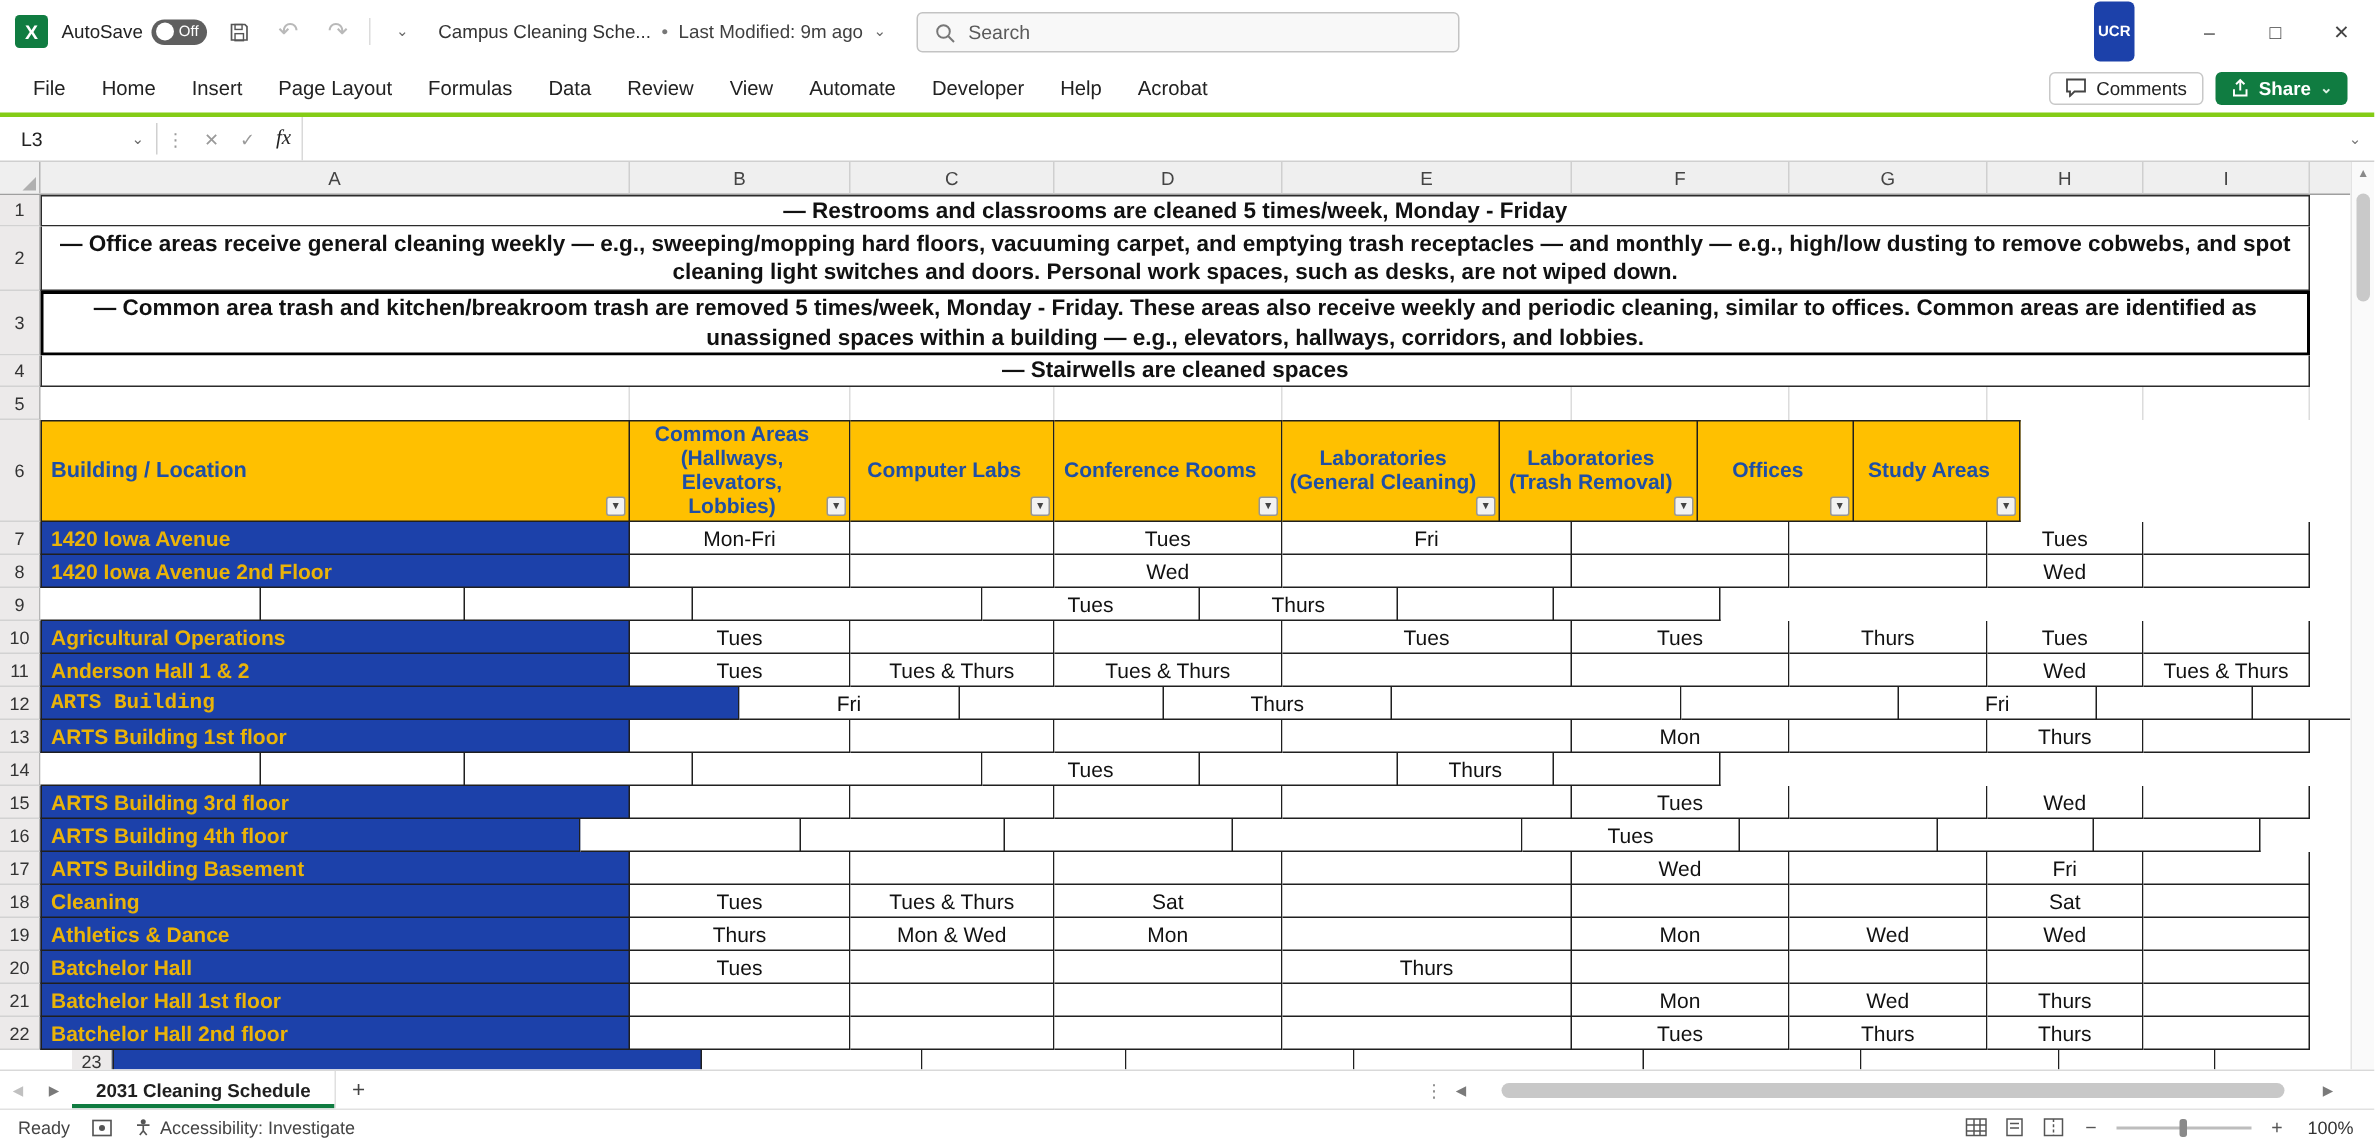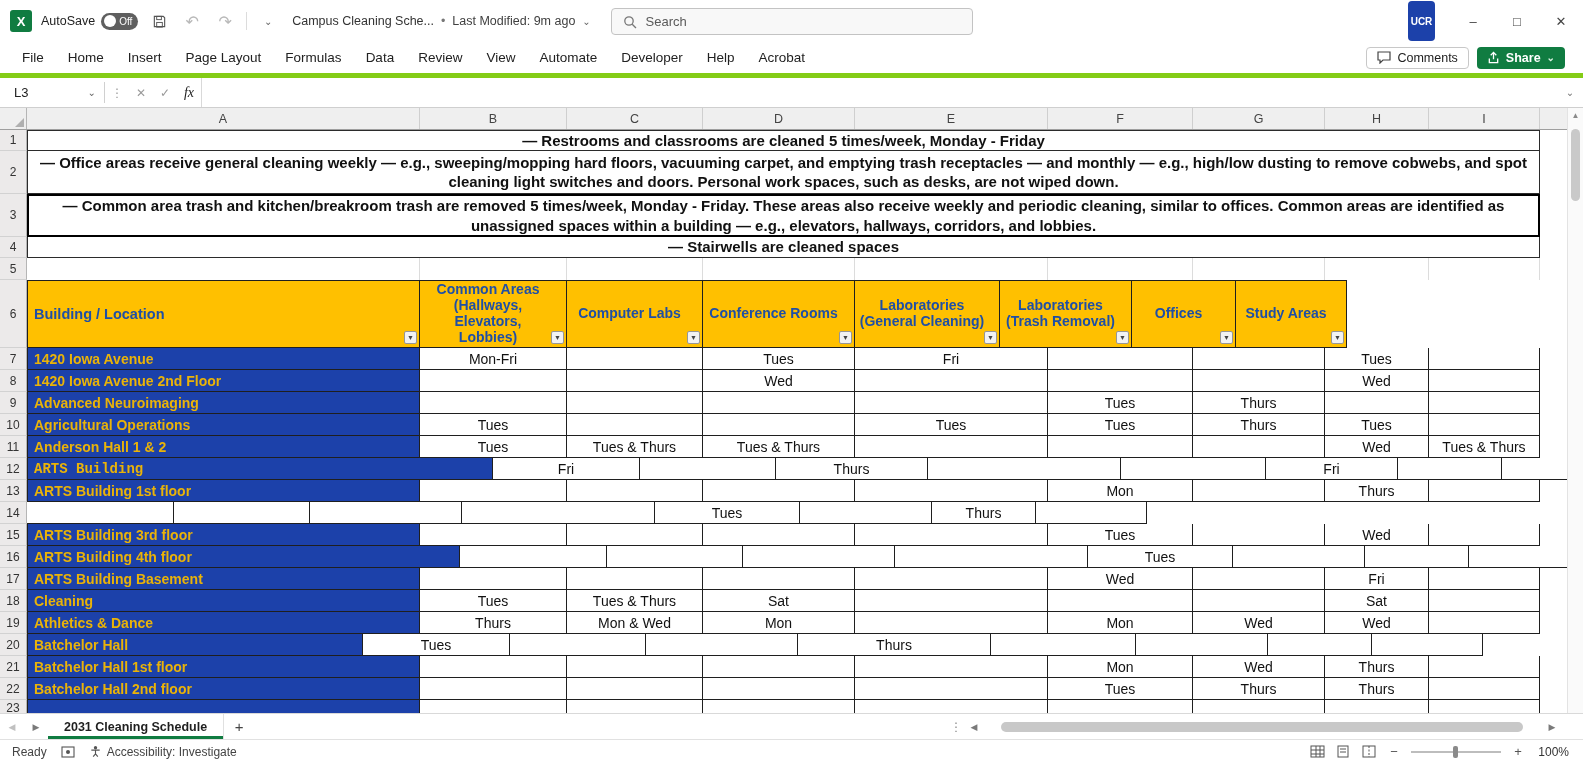--- a/index.html
+++ b/index.html
@@ -21,25 +21,25 @@
   .tb-sep { width:1px; height:18px; background:#dcdcdc; }
   .doc-info { display:flex; align-items:center; gap:7px; margin-left:12px; font-size:12.5px; color:#333; white-space:nowrap; }
   .doc-dot { color:#777; }
   .doc-mod { color:#404040; }
   .chev { color:#666; font-size:10px; }
   .search { position:absolute; left:50%; top:8px; transform:translateX(-50%); width:362px; height:27px;
     border:1px solid #c3c3c3; background:#f8f8f8; border-radius:4px; display:flex; align-items:center; gap:9px;
     padding:0 11px; color:#5a5a5a; font-size:13px; }
   .tb-right { margin-left:auto; display:flex; align-items:center; height:100%; }
   .badge { width:27px; height:40px; background:var(--badge-bg); color:#fff; font-size:10px; font-weight:bold;
-    border-radius:4px; display:flex; align-items:center; justify-content:center; margin-right:16px; }
+    border-radius:4px; display:flex; align-items:center; justify-content:center; margin-right:28px; }
   .winbtn { width:44px; height:100%; display:flex; align-items:center; justify-content:center; color:#444; font-size:13px; }
 
   
-  .ribbon { height:36px; display:flex; align-items:center; border-bottom:5px solid #84cc16; padding:0 10px; flex:none;gap:40px; }
+  .ribbon { height:36px; display:flex; align-items:center; border-bottom:3px solid #84cc16; padding:0 10px; flex:none;gap:40px; }
   .rtabs { display:flex; align-items:center; }
   .rtab { padding:0 12px; font-size:13.5px; color:#222; height:36px; display:flex; align-items:center; }
   .ribbon-right { margin-left:auto; display:flex; align-items:center; gap:8px; padding-right:8px; }
   .comments-btn { display:flex; align-items:center; gap:6px; border:1px solid #c8c8c8; border-radius:4px;
     padding:3px 10px; font-size:12.5px; color:#222; background:#fff; }
   .share-btn { display:flex; align-items:center; gap:6px; border-radius:4px; padding:4px 10px; font-size:12.5px;
     color:#fff; background:var(--accent-green); font-weight:bold; }
   .share-btn .chev { color:#dff3e6; }
 
   
@@ -349,21 +349,20 @@
             <div class="cell" style="width: 136px;"></div>
             <div class="cell" style="width: 152px;">Wed</div>
             <div class="cell" style="width: 193px;"></div>
             <div class="cell" style="width: 145px;"></div>
             <div class="cell" style="width: 132px;"></div>
             <div class="cell" style="width: 104px;">Wed</div>
             <div class="cell" style="width: 111px;"></div>
           </div>
           <div class="grow" style="height: 22px;">
             <div class="gutter">9</div>
-            <div class="cell name-cell" style="width: 393px;">Advanced Neuroimaging</div>
             <div class="cell" style="width: 147px;"></div>
             <div class="cell" style="width: 136px;"></div>
             <div class="cell" style="width: 152px;"></div>
             <div class="cell" style="width: 193px;"></div>
             <div class="cell" style="width: 145px;">Tues</div>
             <div class="cell" style="width: 132px;">Thurs</div>
             <div class="cell" style="width: 104px;"></div>
             <div class="cell" style="width: 111px;"></div>
           </div>
           <div class="grow" style="height: 22px;">
@@ -432,21 +431,21 @@
             <div class="cell" style="width: 136px;"></div>
             <div class="cell" style="width: 152px;"></div>
             <div class="cell" style="width: 193px;"></div>
             <div class="cell" style="width: 145px;">Tues</div>
             <div class="cell" style="width: 132px;"></div>
             <div class="cell" style="width: 104px;">Wed</div>
             <div class="cell" style="width: 111px;"></div>
           </div>
           <div class="grow" style="height: 22px;">
             <div class="gutter">16</div>
-            <div class="cell name-cell" style="width: 433px;">ARTS Building 4th floor</div>
+            <div class="cell name-cell" style="width: 360px;">ARTS Building 4th floor</div>
             <div class="cell" style="width: 147px;"></div>
             <div class="cell" style="width: 136px;"></div>
             <div class="cell" style="width: 152px;"></div>
             <div class="cell" style="width: 193px;"></div>
             <div class="cell" style="width: 145px;">Tues</div>
             <div class="cell" style="width: 132px;"></div>
             <div class="cell" style="width: 104px;"></div>
             <div class="cell" style="width: 111px;"></div>
           </div>
           <div class="grow" style="height: 22px;">
@@ -480,21 +479,21 @@
             <div class="cell" style="width: 136px;">Mon &amp; Wed</div>
             <div class="cell" style="width: 152px;">Mon</div>
             <div class="cell" style="width: 193px;"></div>
             <div class="cell" style="width: 145px;">Mon</div>
             <div class="cell" style="width: 132px;">Wed</div>
             <div class="cell" style="width: 104px;">Wed</div>
             <div class="cell" style="width: 111px;"></div>
           </div>
           <div class="grow" style="height: 22px;">
             <div class="gutter">20</div>
-            <div class="cell name-cell" style="width: 336px;">Batchelor Hall</div>
+            <div class="cell name-cell" style="width: 393px;">Batchelor Hall</div>
             <div class="cell" style="width: 147px;">Tues</div>
             <div class="cell" style="width: 136px;"></div>
             <div class="cell" style="width: 152px;"></div>
             <div class="cell" style="width: 193px;">Thurs</div>
             <div class="cell" style="width: 145px;"></div>
             <div class="cell" style="width: 132px;"></div>
             <div class="cell" style="width: 104px;"></div>
             <div class="cell" style="width: 111px;"></div>
           </div>
           <div class="grow" style="height: 22px;">
@@ -515,21 +514,21 @@
             <div class="cell" style="width: 147px;"></div>
             <div class="cell" style="width: 136px;"></div>
             <div class="cell" style="width: 152px;"></div>
             <div class="cell" style="width: 193px;"></div>
             <div class="cell" style="width: 145px;">Tues</div>
             <div class="cell" style="width: 132px;">Thurs</div>
             <div class="cell" style="width: 104px;">Thurs</div>
             <div class="cell" style="width: 111px;"></div>
           </div>
           <div class="grow partial">
-            <div class="gutter" style="height: 16px;">23</div>
+            <div class="gutter" style="height: 16px; margin-left: 48px;">23</div>
             <div class="cell name-cell" style="width: 393px;"></div>
             <div class="cell" style="width: 147px;"></div>
             <div class="cell" style="width: 136px;"></div>
             <div class="cell" style="width: 152px;"></div>
             <div class="cell" style="width: 193px;"></div>
             <div class="cell" style="width: 145px;"></div>
             <div class="cell" style="width: 132px;"></div>
             <div class="cell" style="width: 104px;"></div>
             <div class="cell" style="width: 111px;"></div>
           </div>

